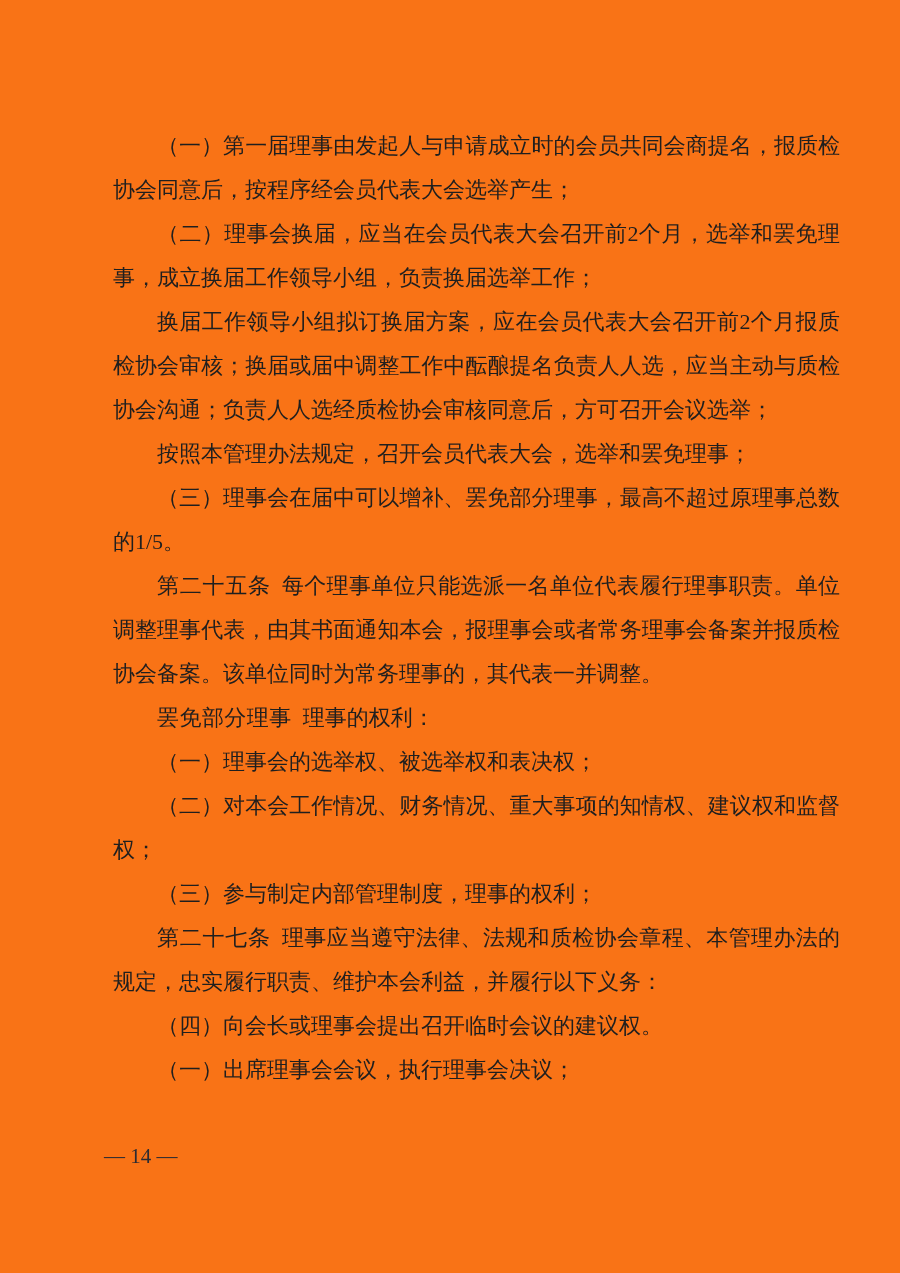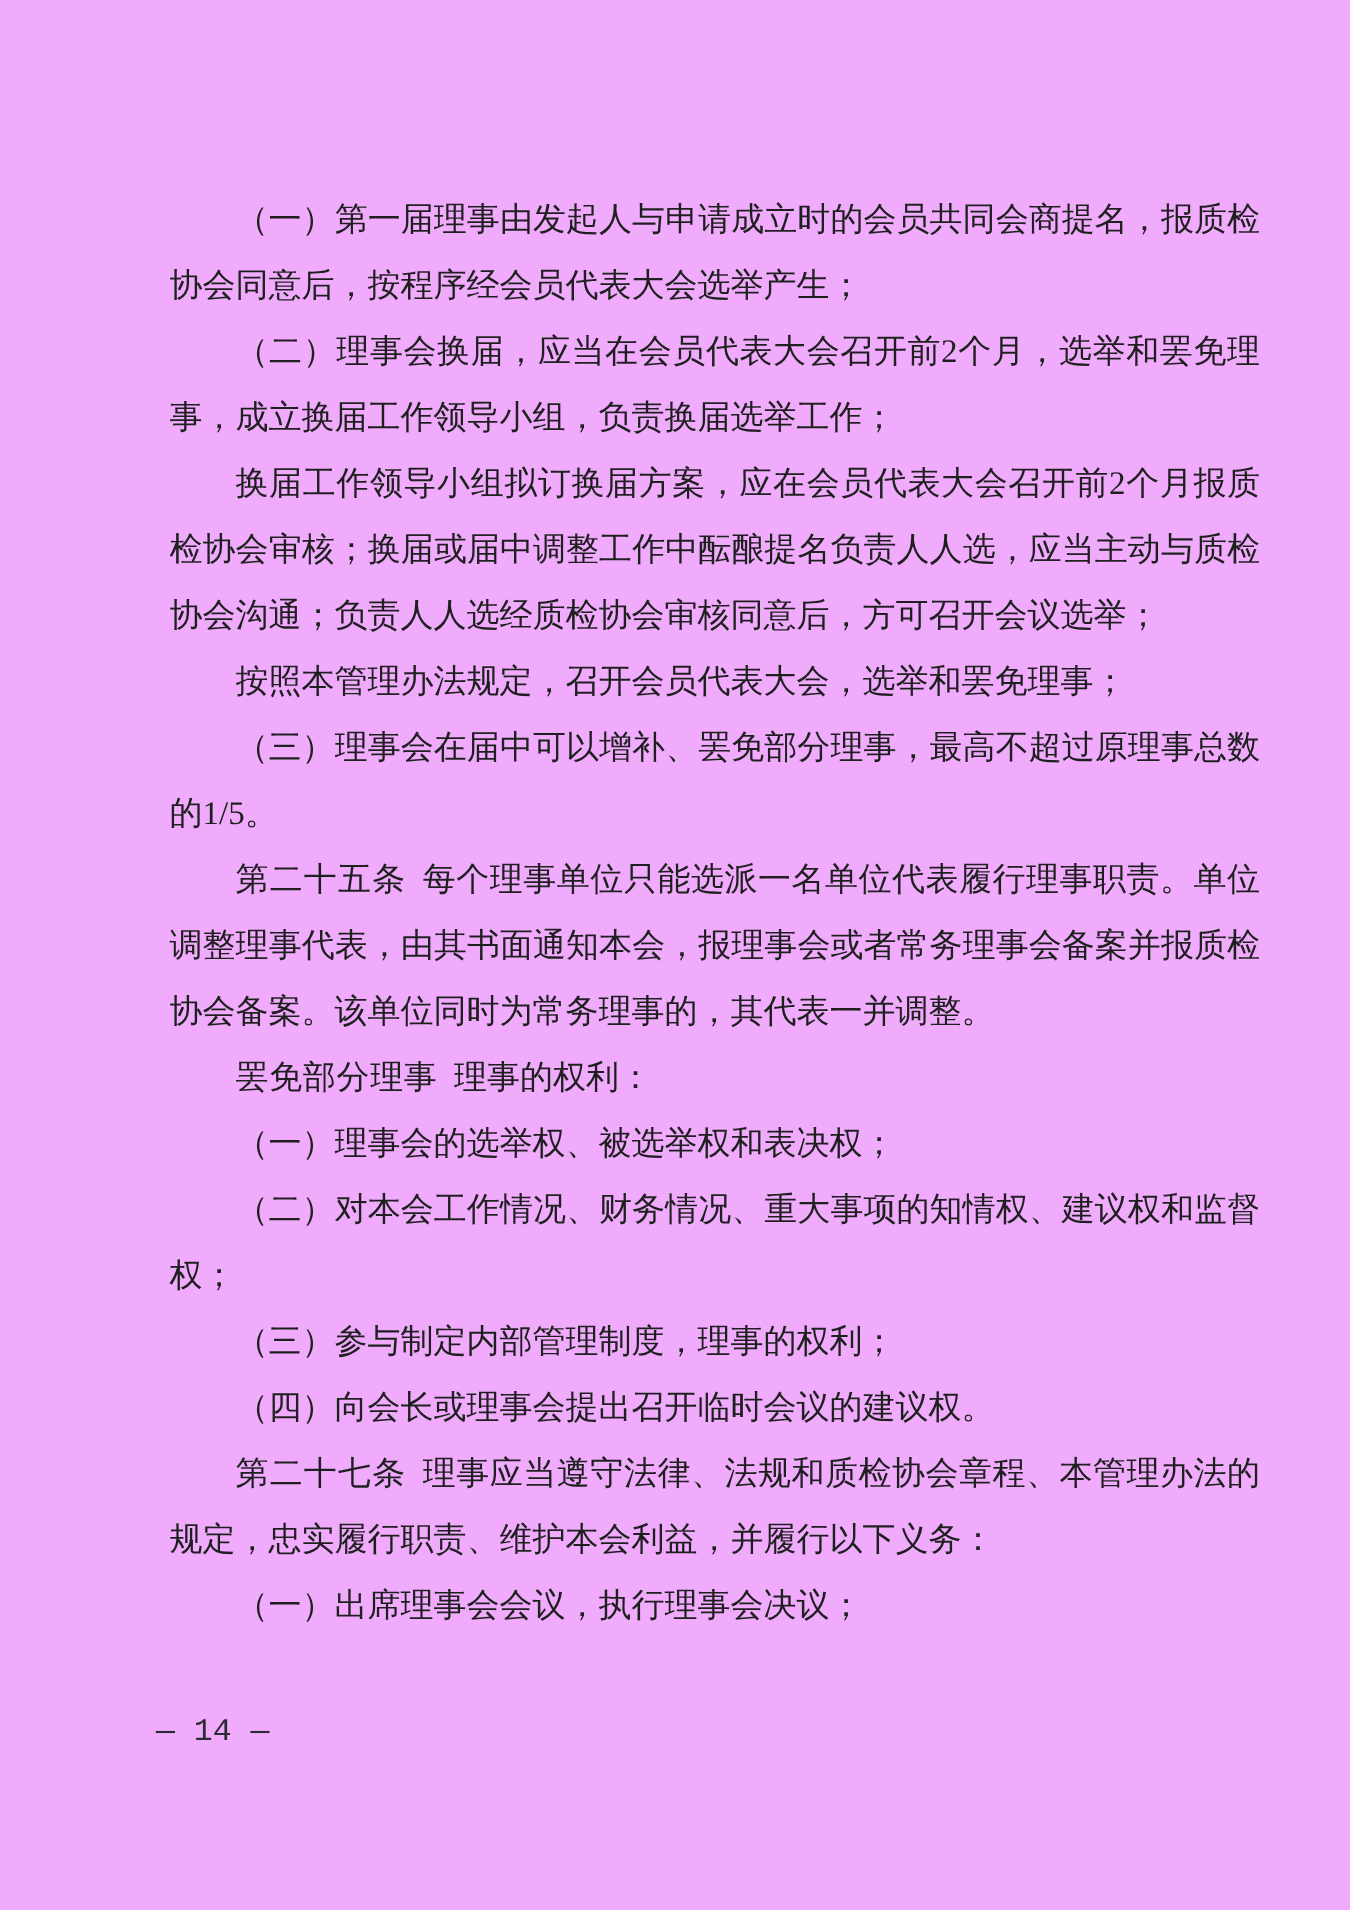--- a/index.html
+++ b/index.html
@@ -9,21 +9,21 @@
     height: 1273px;
     position: relative;
     background: #ffffff;
     font-family: "Liberation Serif", "DejaVu Serif", serif;
     color: #1f1f1f;
     overflow: hidden;
   }
   .page {
     position: absolute;
     inset: 0;
-    background: #f0abfc;
+    background: #f97316;
   }
   .content {
     position: absolute;
     left: 113px;
     top: 124px;
     width: 727px;
     font-size: 22px;
     line-height: 44px;
     text-align: justify;
     text-justify: inter-character;
@@ -37,21 +37,20 @@
     margin-right: 0.5em;
     letter-spacing: 0.02em;
   }
   .footer {
     position: absolute;
     left: 104px;
     top: 1136px;
     font-size: 21px;
     line-height: 40px;
     color: #2b2b33;
-    font-family: Liberation Mono, monospace;
   }
 </style>
 </head>
 <body>
 
 <div class="page">
 
   <div class="content">
 
     <p><span>（一）第一届理事由发起人与申请成立时的会员共同会商提名，报质检协会同意后，按程序经会员代表大会选举产生；</span></p>
@@ -67,23 +66,23 @@
     <p><span class="art">第二十五条</span><span>每个理事单位只能选派一名单位代表履行理事职责。单位调整理事代表，由其书面通知本会，报理事会或者常务理事会备案并报质检协会备案。该单位同时为常务理事的，其代表一并调整。</span></p>
 
     <p><span class="art">罢免部分理事</span><span>理事的权利：</span></p>
 
     <p><span>（一）理事会的选举权、被选举权和表决权；</span></p>
 
     <p><span>（二）对本会工作情况、财务情况、重大事项的知情权、建议权和监督权；</span></p>
 
     <p><span>（三）参与制定内部管理制度，理事的权利；</span></p>
 
+    <p><span class="art">第二十七条</span><span>理事应当遵守法律、法规和质检协会章程、本管理办法的规定，忠实履行职责、维护本会利益，并履行以下义务：</span></p>
+
     <p><span>（四）向会长或理事会提出召开临时会议的建议权。</span></p>
-
-    <p><span class="art">第二十七条</span><span>理事应当遵守法律、法规和质检协会章程、本管理办法的规定，忠实履行职责、维护本会利益，并履行以下义务：</span></p>
 
     <p><span>（一）出席理事会会议，执行理事会决议；</span></p>
 
 
   </div>
 
   <div class="footer">— 14 —</div>
 
 </div>
 

